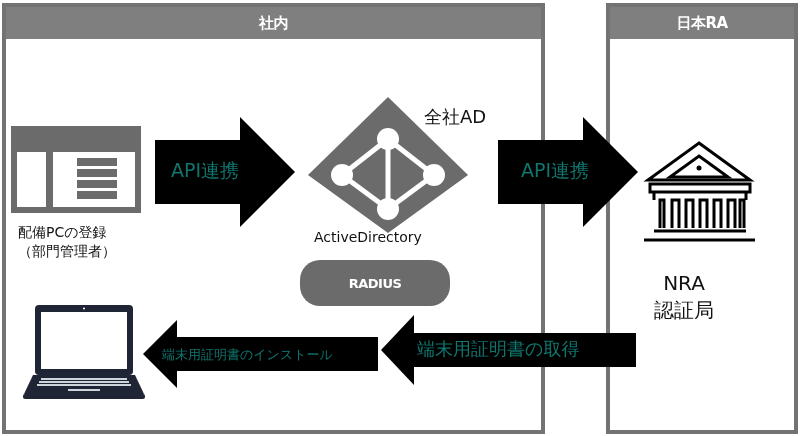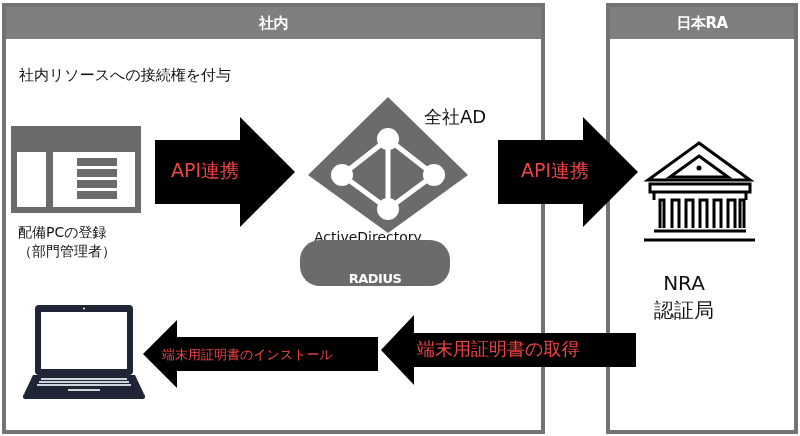--- a/index.html
+++ b/index.html
@@ -1,34 +1,33 @@
 <!DOCTYPE html>
 <html><head>
 <meta charset="utf-8">
 <style>
   body { margin:0; width:800px; height:436px; background:#fff; position:relative; overflow:hidden; font-family:"DejaVu Sans", sans-serif; }
   .box { position:absolute; border:4px solid #737373; box-sizing:border-box; background:#fff; }
   .box-head { position:absolute; left:0; top:0; right:0; height:32px; background:#7f7f7f; color:#fff; font-weight:bold; font-size:15px; display:flex; align-items:center; justify-content:center; letter-spacing:-0.5px; }
   .abs { position:absolute; }
   .txt { color:#111; }
-  .arrow-label { position:absolute; color:#ef4444; white-space:nowrap; }
+  .arrow-label { position:absolute; color:#0f766e; white-space:nowrap; }
 </style>
 </head>
 <body>
 
 <div class="box" style="left:2px; top:3px; width:543px; height:431px;">
   <div class="box-head">社内</div>
 </div>
 
 <div class="box" style="left:606px; top:3px; width:192px; height:431px;">
   <div class="box-head">日本RA</div>
 </div>
 
 <div class="abs txt" style="left:19px; top:66px; font-size:15px; line-height:19px;">
-  <div>社内リソースへの接続権を付与</div>
 </div>
 
 <svg class="abs" style="left:11px; top:126px;" width="130" height="87" viewBox="0 0 130 87">
   <rect x="0" y="0" width="130" height="87" fill="#6b6b6b"></rect>
   <rect x="6" y="26" width="29" height="55" fill="#fff"></rect>
   <rect x="42" y="26" width="82" height="55" fill="#fff"></rect>
   <rect x="66" y="32" width="40" height="8" fill="#6b6b6b"></rect>
   <rect x="66" y="43" width="40" height="8" fill="#6b6b6b"></rect>
   <rect x="66" y="54" width="40" height="8" fill="#6b6b6b"></rect>
   <rect x="66" y="65" width="40" height="8" fill="#6b6b6b"></rect>
@@ -54,21 +53,21 @@
     <line x1="126" y1="78" x2="80" y2="112"></line>
   </g>
   <circle cx="80" cy="42" r="11" fill="#fff"></circle>
   <circle cx="34" cy="78" r="11" fill="#fff"></circle>
   <circle cx="126" cy="78" r="11" fill="#fff"></circle>
   <circle cx="80" cy="112" r="11" fill="#fff"></circle>
 </svg>
 <div class="abs txt" style="left:424px; top:105px; font-size:18px;">全社AD</div>
 <div class="abs txt" style="left:314px; top:229px; font-size:14px;">ActiveDirectory</div>
 
-<div class="abs" style="left:300px; top:240px; width:150px; height:46px; background:#6b6b6b; display:flex; align-items:flex-end; justify-content:center;border-radius:20px;">
+<div class="abs" style="left:300px; top:260px; width:150px; height:46px; background:#6b6b6b; display:flex; align-items:center; justify-content:center;border-radius:20px;">
   <span style="color:#fff; font-weight:bold; font-size:13px; letter-spacing:-0.5px;">RADIUS</span>
 </div>
 
 <svg class="abs" style="left:498px; top:117px;" width="140" height="110" viewBox="0 0 140 110">
   <polygon points="0,23 85,23 85,0 140,55 85,110 85,87 0,87" fill="#000"></polygon>
 </svg>
 <div class="arrow-label" style="left:521px; top:158px; font-size:19px;">API連携</div>
 
 <svg class="abs" style="left:642px; top:140px;" width="115" height="105" viewBox="0 0 115 105">
   <g stroke="#000" stroke-width="3" fill="none">

